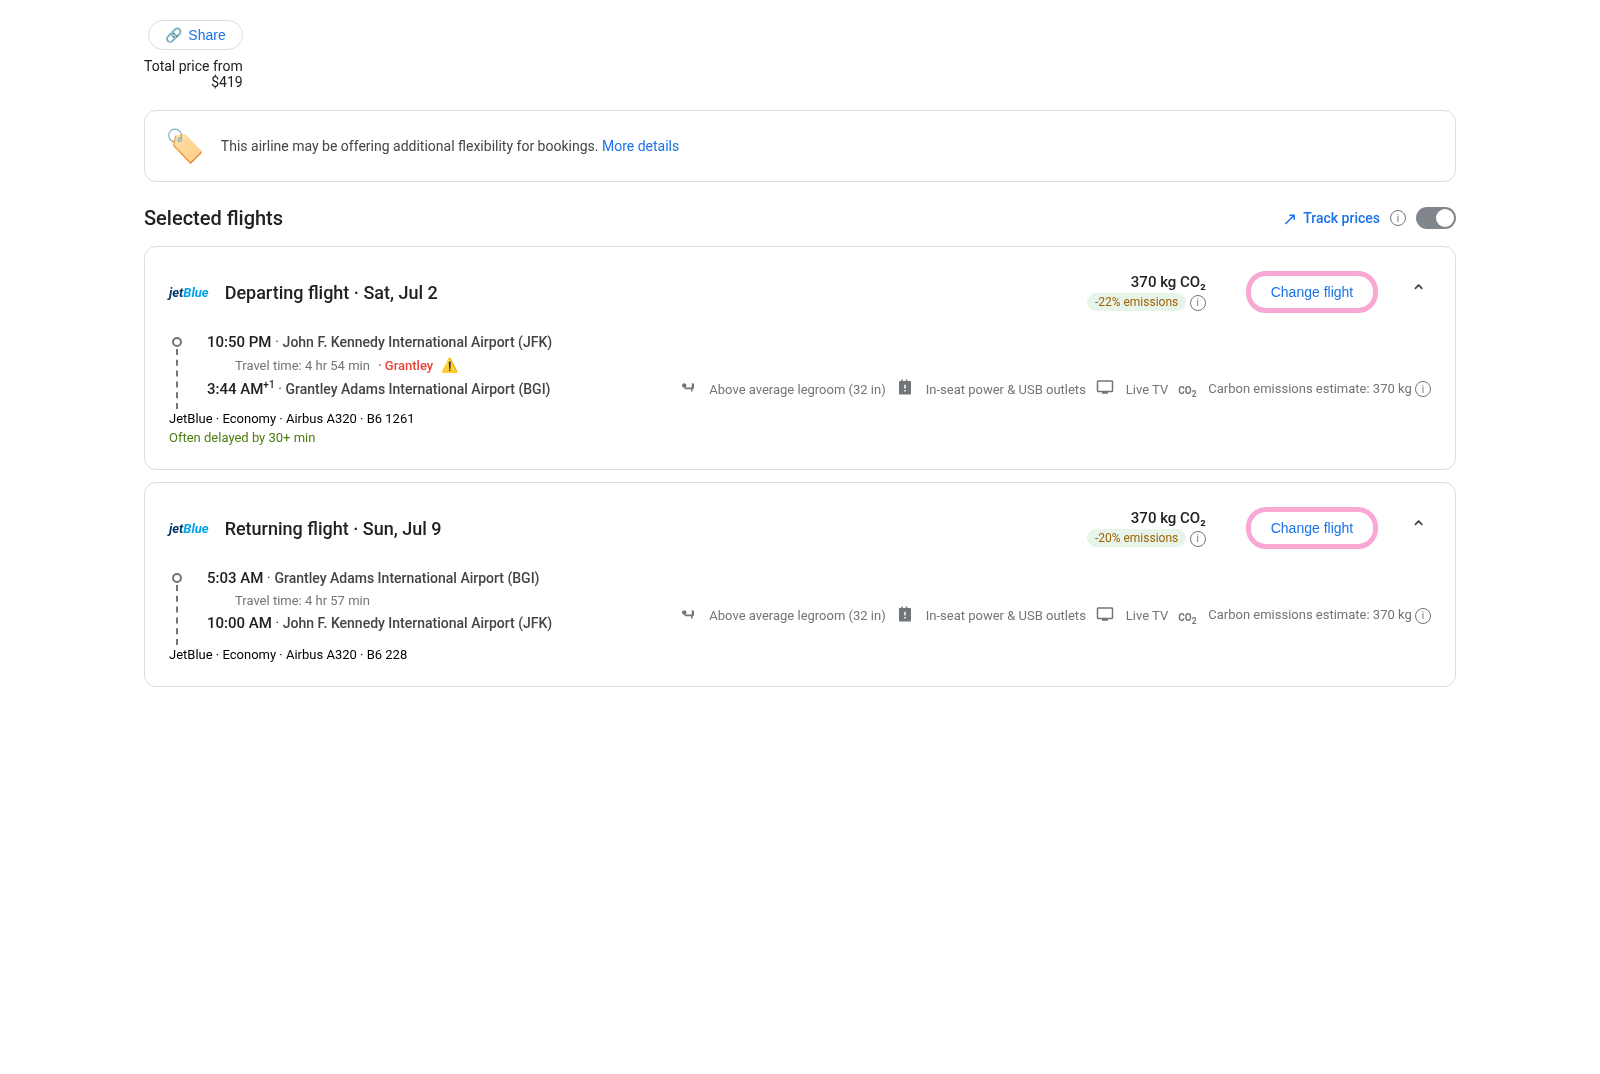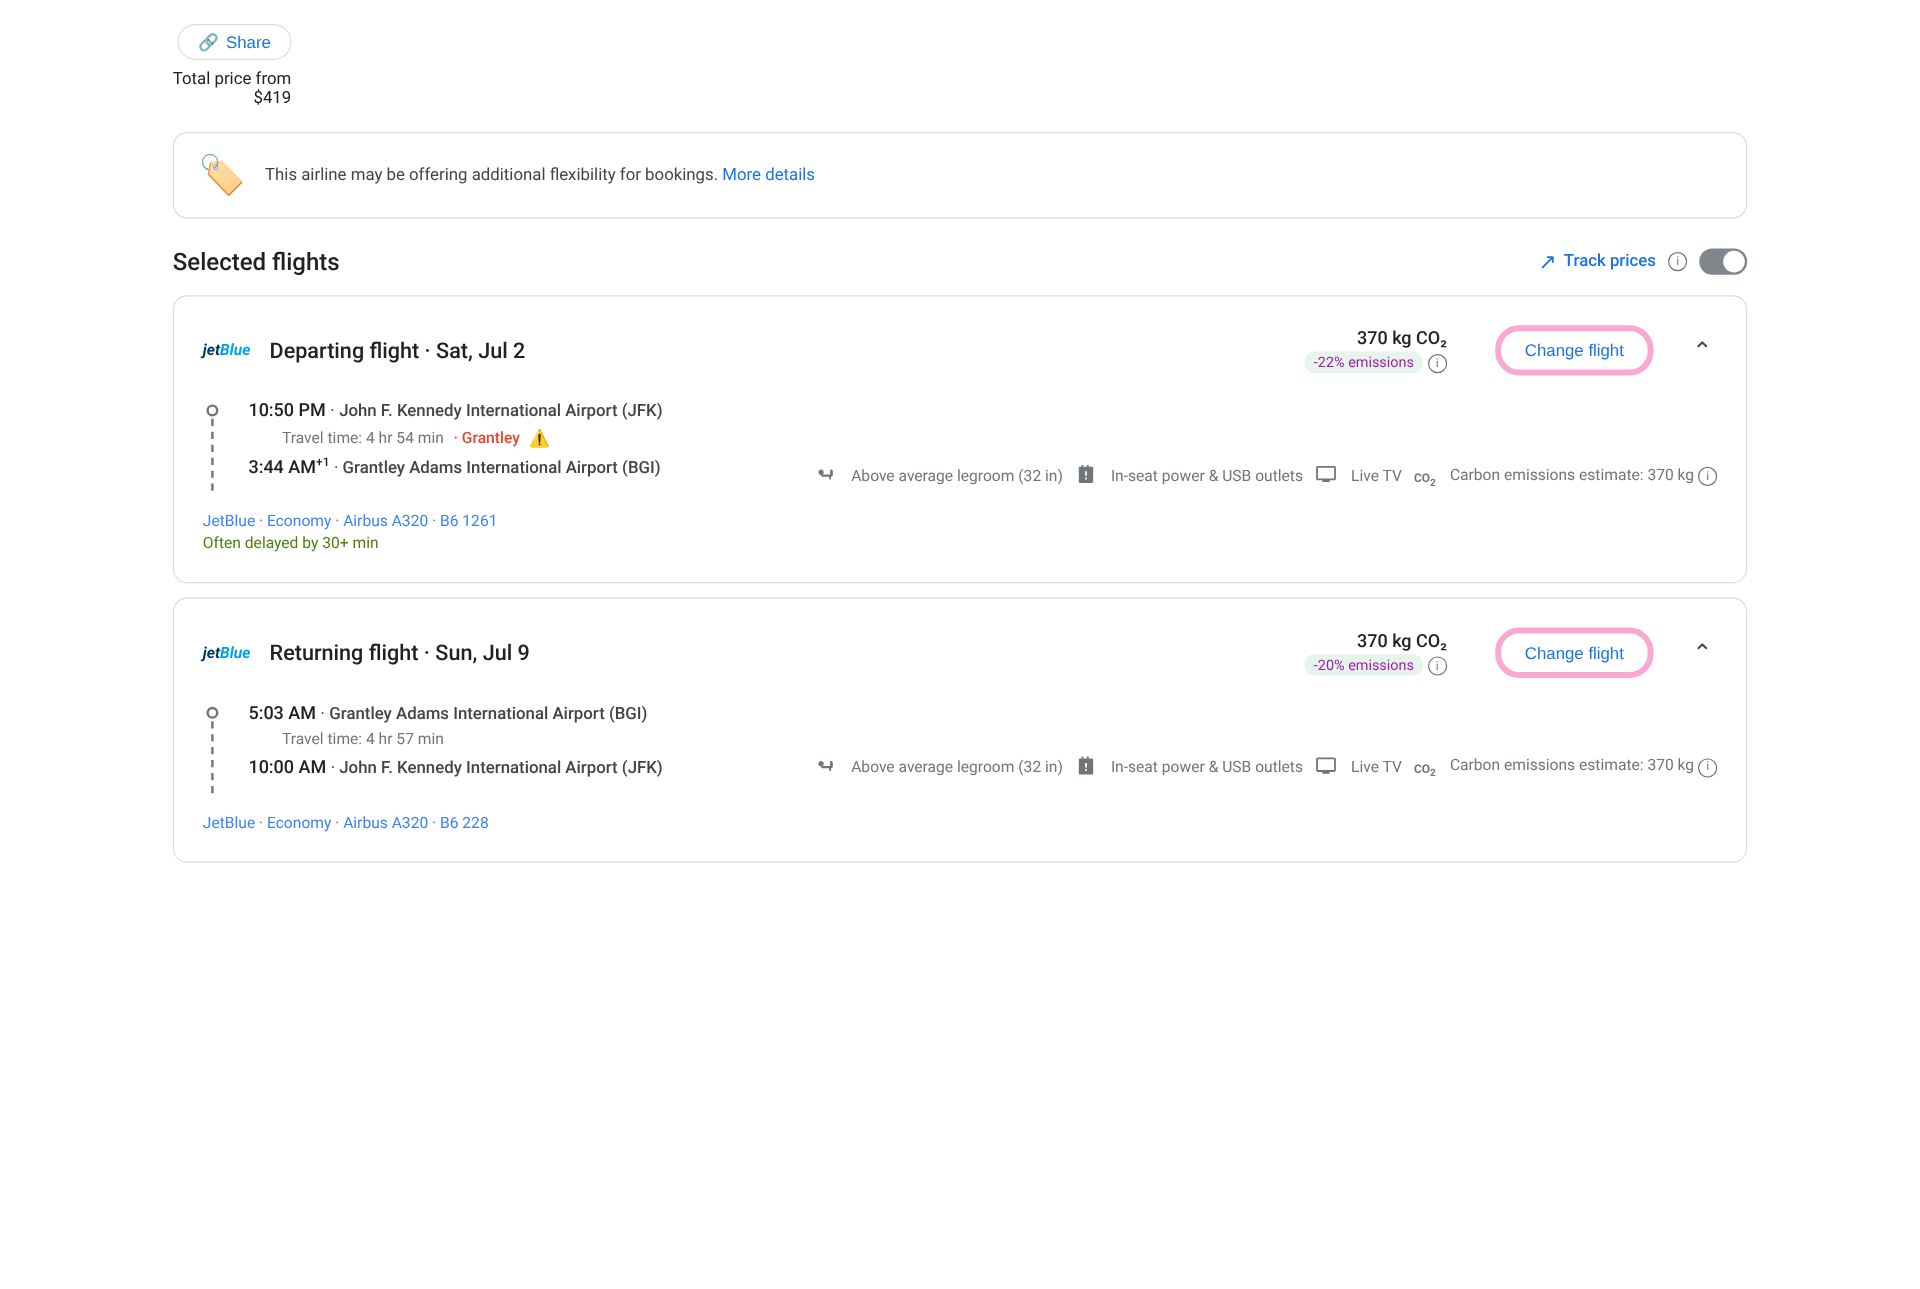--- a/index.html
+++ b/index.html
@@ -169,21 +169,21 @@
       text-align: right;
       margin-right: 24px;
     }
     .emissions-kg {
       font-size: 15px;
       font-weight: 500;
     }
     .emissions-badge {
       display: inline-block;
       background: #e6f4ea;
-      color: #a21caf;
+      color: #a16207;
       font-size: 12px;
       padding: 2px 8px;
       border-radius: 12px;
       margin-top: 2px;
     }
 
     .change-flight-btn {
       border: 5px solid #f9a8d4;
       border-radius: 20px;
       padding: 8px 20px;
@@ -262,23 +262,22 @@
       gap: 8px;
     }
     .overnight-label {
       color: #ea4335;
       font-weight: 500;
     }
     .warning-icon {
       font-size: 14px;
     }
     .flight-meta {
-      margin-top: 16px;
       font-size: 13px;
-      color: #3b82f6;
+      color: #000000;
     }
     .delayed-warning {
       color: #4d7c0f;
       font-size: 13px;
       margin-top: 4px;
     }
 
     
     .amenities {
       min-width: 260px;

